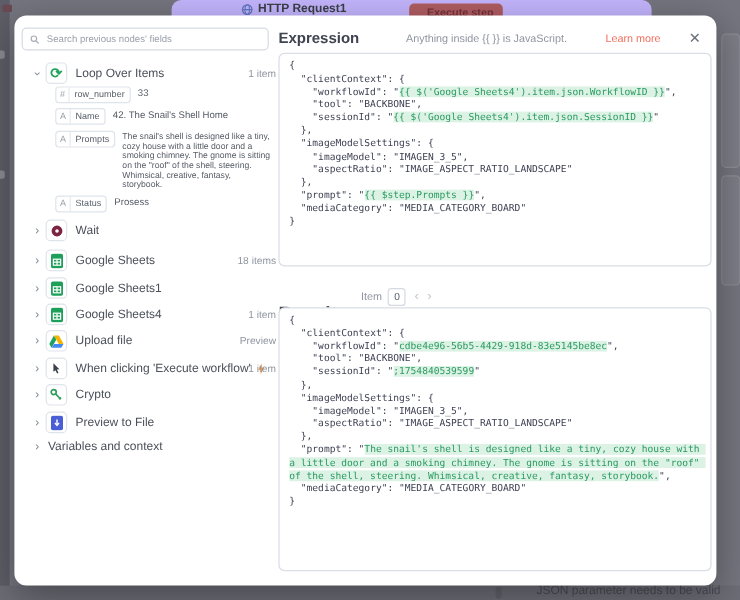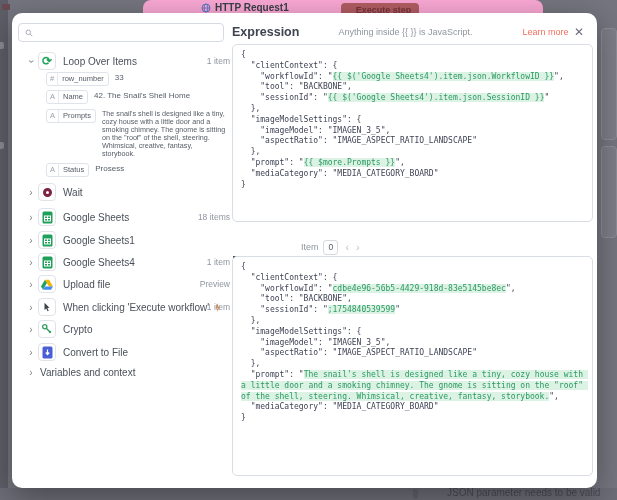--- a/index.html
+++ b/index.html
@@ -1,21 +1,21 @@
 <!DOCTYPE html>
 <html><head>
 <meta charset="utf-8">
 <style>
   html,body{margin:0;padding:0;background:#5b5b64;font-family:"Liberation Sans",sans-serif;}
   .stage{position:relative;width:617px;height:500px;overflow:hidden;background:#75757f;}
 
   
   .bg-left-strip{position:absolute;left:0;top:0;width:8px;height:500px;background:#5e5e68;}
   .bg-left-strip .tick{position:absolute;left:0;width:4px;height:7px;background:#8a8a93;border-radius:0 2px 2px 0;}
-  .bg-top-panel{position:absolute;left:143px;top:0;width:400px;height:14px;background:#f9a8d4;border-radius:8px 8px 0 0;overflow:hidden;}
+  .bg-top-panel{position:absolute;left:143px;top:0;width:400px;height:14px;background:#c4b5fd;border-radius:8px 8px 0 0;overflow:hidden;}
   .bg-title{position:absolute;left:58px;top:2px;display:flex;align-items:center;gap:4px;color:#3b3f49;font-size:10px;font-weight:bold;}
   .bg-exec{position:absolute;left:198px;top:3px;width:78px;height:14px;background:#b05d62;border:none;border-radius:4px;color:#76323a;font-size:9px;font-weight:bold;font-family:"Liberation Sans",sans-serif;padding-left:13px;}
   .bg-mark{position:absolute;left:2px;top:4px;width:8px;height:6px;background:#6b4a52;border-radius:1px;}
   .bg-right-shape{position:absolute;left:601px;width:14px;border:1px solid #8d8d96;border-radius:4px;background:#7d7d87;}
   .r1{top:28px;height:110px;} .r2{top:146px;height:90px;}
   .bg-bottom{position:absolute;left:0;top:488px;width:617px;height:12px;background:#6d6d77;}
   .bg-hint{position:absolute;left:447px;top:487px;font-size:10px;color:#4a4a54;}
   .bg-scroll{position:absolute;left:413px;top:489px;width:5px;height:10px;background:#62626b;border-radius:2px;}
 
   
@@ -44,21 +44,21 @@
   .fval{margin-left:6px;font-size:8px;color:#565c66;line-height:12px;}
   .fval.para{width:124px;font-size:7.2px;line-height:7.9px;margin-top:1px;}
 
   .vrow{position:absolute;display:flex;align-items:center;height:14px;}
   .vrow .nlabel{margin-left:4px;}
 
   
   .expr-header{position:absolute;left:220px;top:11px;width:361px;height:16px;display:flex;align-items:center;gap:32px;}
   .expr-title{font-size:12.5px;font-weight:bold;color:#3f4450;}
   .expr-sub{margin-left:7px;font-size:9px;color:#8f95a0;white-space:nowrap;}
-  .learn{margin-left:18px;font-size:9px;color:#f1705e;cursor:pointer;text-decoration:none;}
+  .learn{margin-left:0;font-size:9px;color:#f1705e;cursor:pointer;text-decoration:none;}
   .close-x{position:absolute;right:9px;top:0;font-size:12px;color:#6a6f78;cursor:pointer;line-height:16px;}
 
   .codebox{position:absolute;left:220px;width:361px;border:1px solid #d9dde4;border-radius:5px;background:#fff;box-sizing:border-box;margin:0;padding:5px 8px;font-family:"DejaVu Sans Mono",monospace;font-size:8px;line-height:10.8px;color:#3f4254;white-space:pre-wrap;word-break:break-word;overflow:hidden;}
   .codebox .hl{background:#dcf2e5;color:#2b9a61;}
   .expr-box{top:31px;height:178px;}
   .result-box{top:243px;height:220px;}
 
   .result-header{position:absolute;left:220px;top:226px;width:361px;height:16px;display:flex;align-items:center;}
   .res-title{font-size:16px;font-weight:bold;color:#3f4450;margin-top:32px;}
   .res-item-label{margin-left:20px;font-size:9px;color:#8f95a0;}
@@ -92,20 +92,21 @@
   <span class="bg-hint">JSON parameter needs to be valid</span>
   <span class="bg-scroll"></span>
 
   <div class="modal">
 
     <div class="search-wrap">
       <svg width="8" height="8" viewBox="0 0 16 16">
         <circle cx="6.5" cy="6.5" r="4.5" fill="none" stroke="#a8adb8" stroke-width="2"></circle>
         <line x1="10" y1="10" x2="14.5" y2="14.5" stroke="#a8adb8" stroke-width="2"></line>
       </svg>
+      <input class="search-input" placeholder="Search previous nodes' fields" style="">
     </div>
 
     <div class="trow" style="left:14px;top:39px;width:204px;">
       <span class="chev open">›</span>
       <span class="nicon">
           <span class="loop-glyph">⟳</span>
         </span>
       <span class="nlabel">Loop Over Items</span>
       <span class="ncount">1 item</span>
     </div>
@@ -232,21 +233,21 @@
 
     <div class="trow" style="left:14px;top:330px;width:204px;">
       <span class="chev">›</span>
       <span class="nicon">
         <svg width="11" height="13" viewBox="0 0 11 13">
             <rect x="0.5" y="0.5" width="10" height="12" rx="1.5" fill="#4a5fd6"></rect>
             <line x1="5.5" y1="3.5" x2="5.5" y2="8" stroke="#fff" stroke-width="1.2"></line>
             <polyline points="3.8,6.5 5.5,8.5 7.2,6.5" fill="none" stroke="#fff" stroke-width="1.2"></polyline>
           </svg>
       </span>
-      <span class="nlabel">Convert to File</span>
+      <span class="nlabel">Preview to File</span>
       <span class="ncount"></span>
     </div>
 
     <div class="vrow" style="left:14px;top:352px;width:204px;">
       <span class="chev">›</span>
       <span class="nlabel">Variables and context</span>
     </div>
 
     <div class="expr-header">
       <span class="expr-title">Expression</span>
@@ -258,21 +259,21 @@
     <pre class="codebox expr-box"><span>{
   "clientContext": {
     "workflowId": "</span><span class="hl">{{ $('Google Sheets4').item.json.WorkflowID }}</span><span>",
     "tool": "BACKBONE",
     "sessionId": "</span><span class="hl">{{ $('Google Sheets4').item.json.SessionID }}</span><span>"
   },
   "imageModelSettings": {
     "imageModel": "IMAGEN_3_5",
     "aspectRatio": "IMAGE_ASPECT_RATIO_LANDSCAPE"
   },
-  "prompt": "</span><span class="hl">{{ $more.Prompts }}</span><span>",
+  "prompt": "</span><span class="hl">{{ $step.Prompts }}</span><span>",
   "mediaCategory": "MEDIA_CATEGORY_BOARD"
 }</span></pre>
 
     <div class="result-header">
       <span class="res-title">Result</span>
       <span class="res-item-label">Item</span>
       <span class="res-index">0</span>
       <span class="res-arrow">‹</span>
       <span class="res-arrow">›</span>
     </div>

